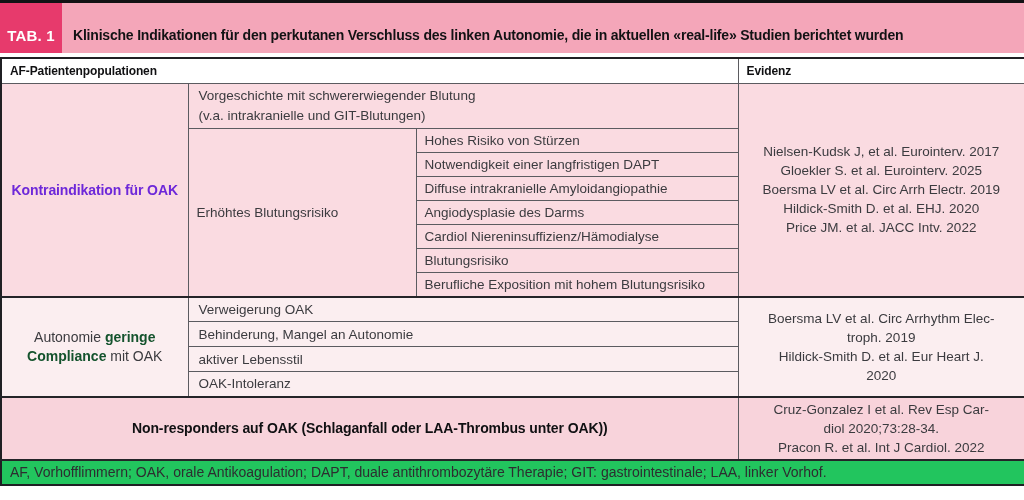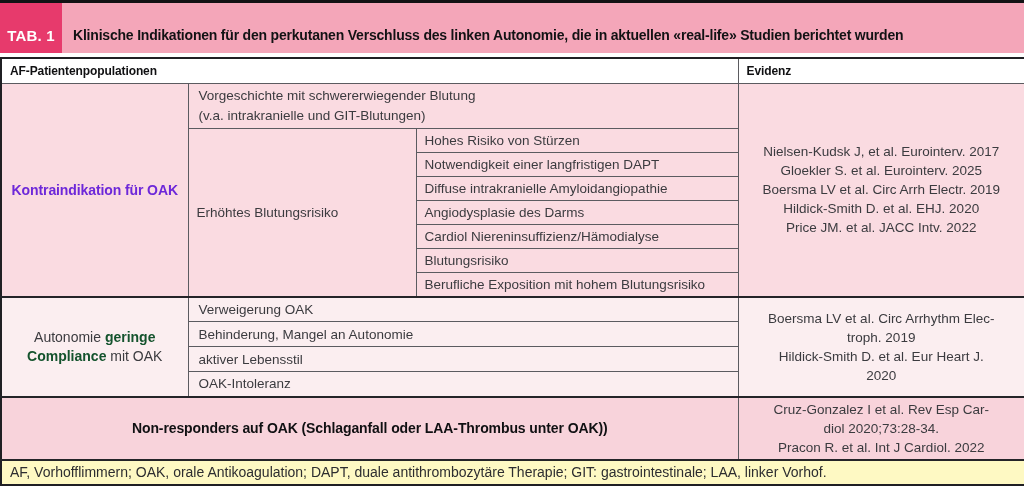--- a/index.html
+++ b/index.html
@@ -34,21 +34,21 @@
   td.evid{text-align:center;line-height:19px;padding:2px 4px;}
   td.hist{line-height:20px;}
   td.nonresp{font-weight:bold;color:#101012;text-align:center;font-size:14px;letter-spacing:-0.1px;margin-top:40px;}
 
   tr.r-hdr{height:24px;}
   tr.r-hist{height:45px;}
   tr.r-risk{height:24px;}
   tr.r-comp{height:25px;}
   tr.r-nonresp{height:52px;}
   tr.r-foot{height:25px;}
-  tr.r-foot td{background:#fef9c3;font-size:14px;color:#2d2d30;padding-left:8px;}
+  tr.r-foot td{background:#22c55e;font-size:14px;color:#2d2d30;padding-left:8px;}
 </style>
 </head>
 <body>
 
 <div>
 
   <div class="titlebar">
     <div class="tab-badge">TAB. 1</div>
     <div class="tab-title">Klinische Indikationen für den perkutanen Verschluss des linken Autonomie, die in aktuellen «real-life» Studien berichtet wurden</div>
   </div>

